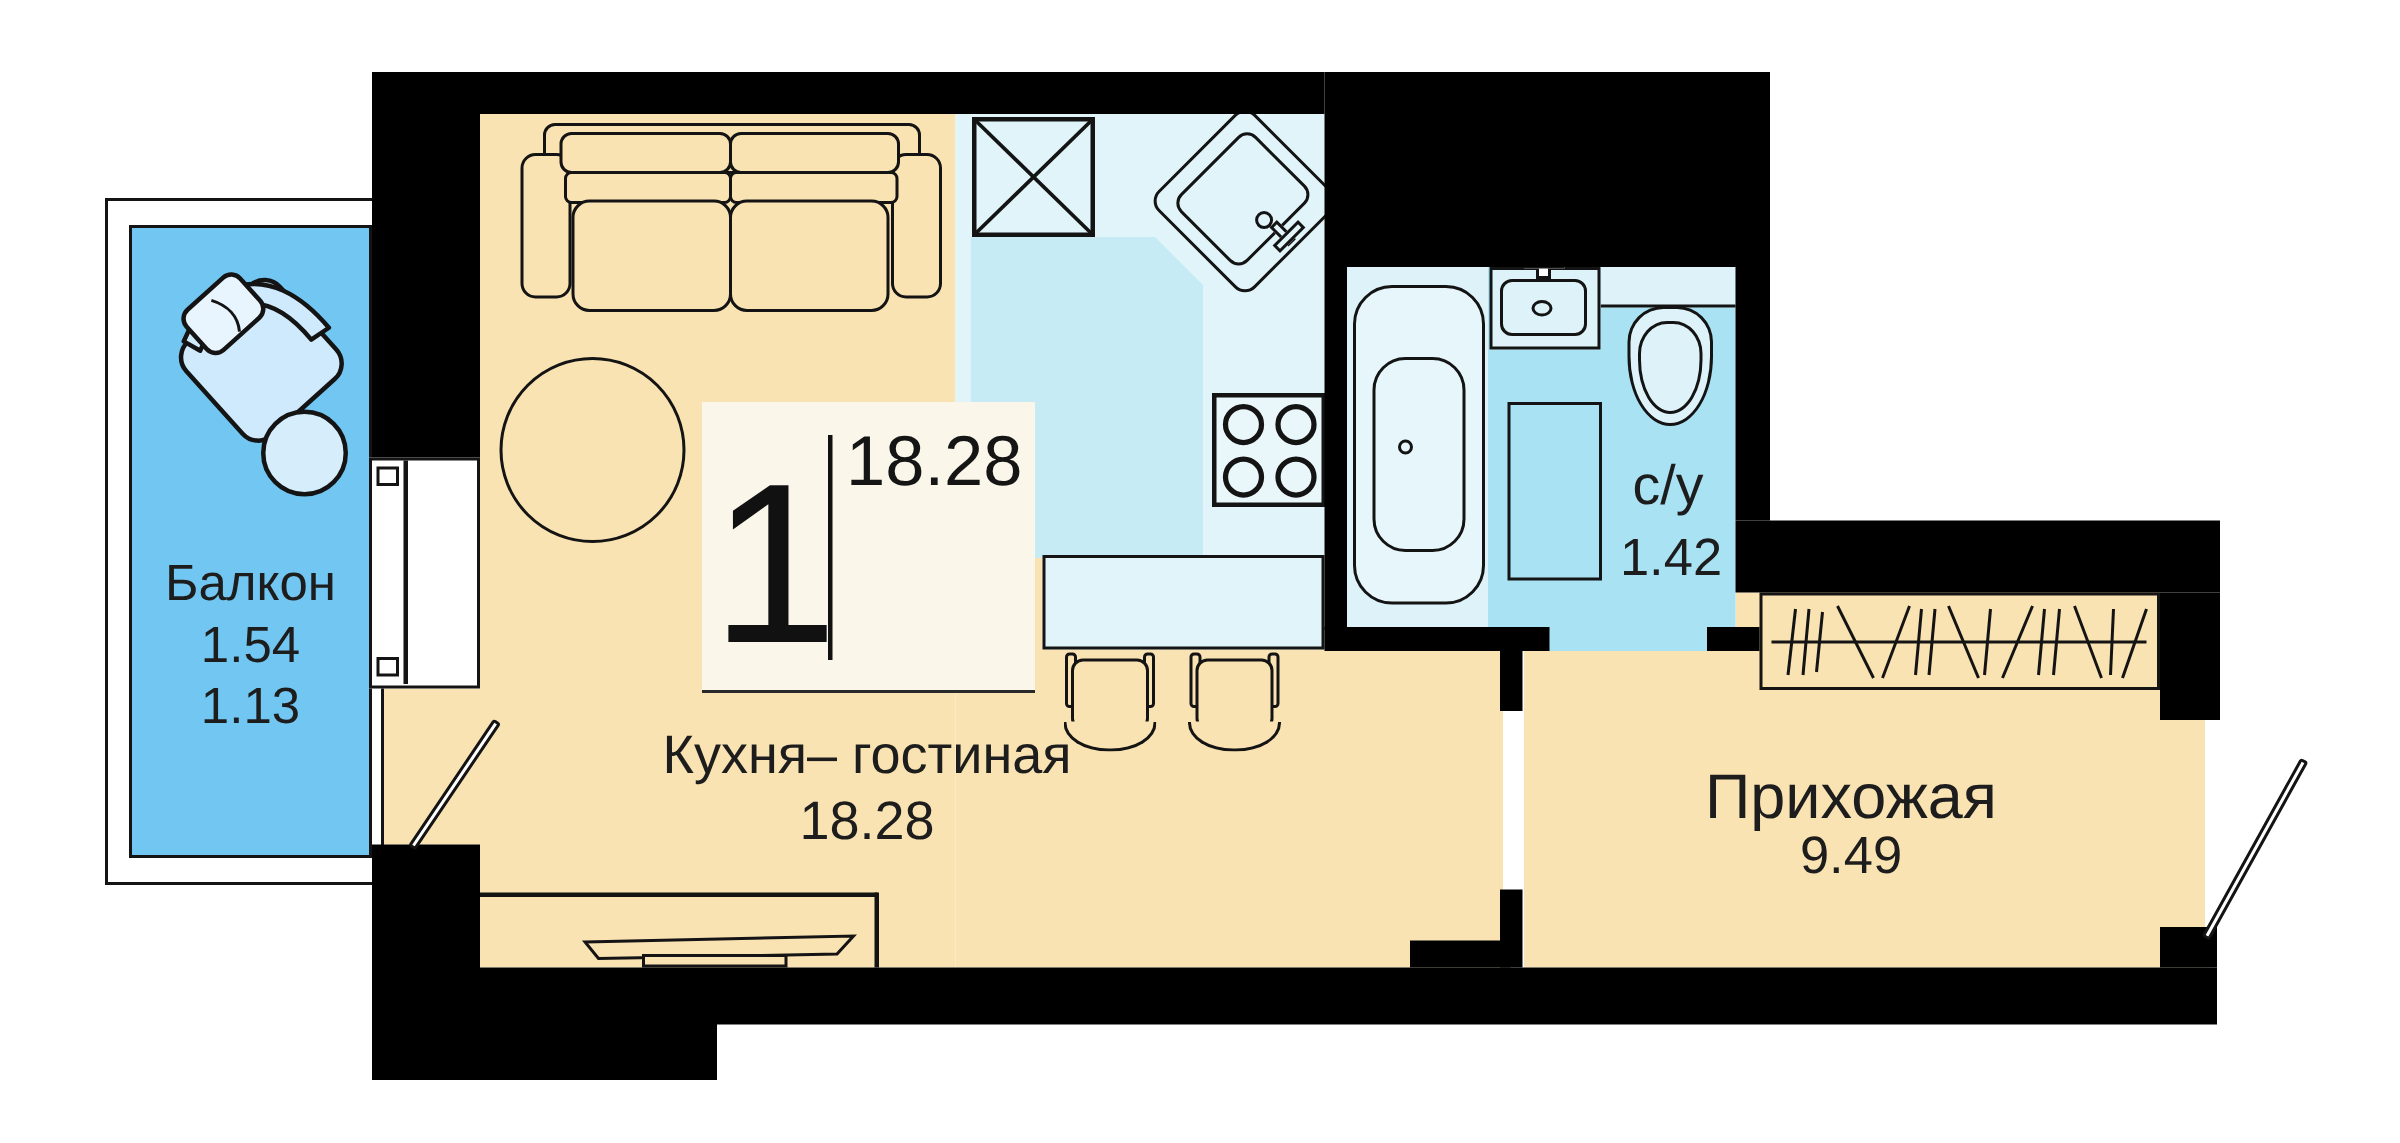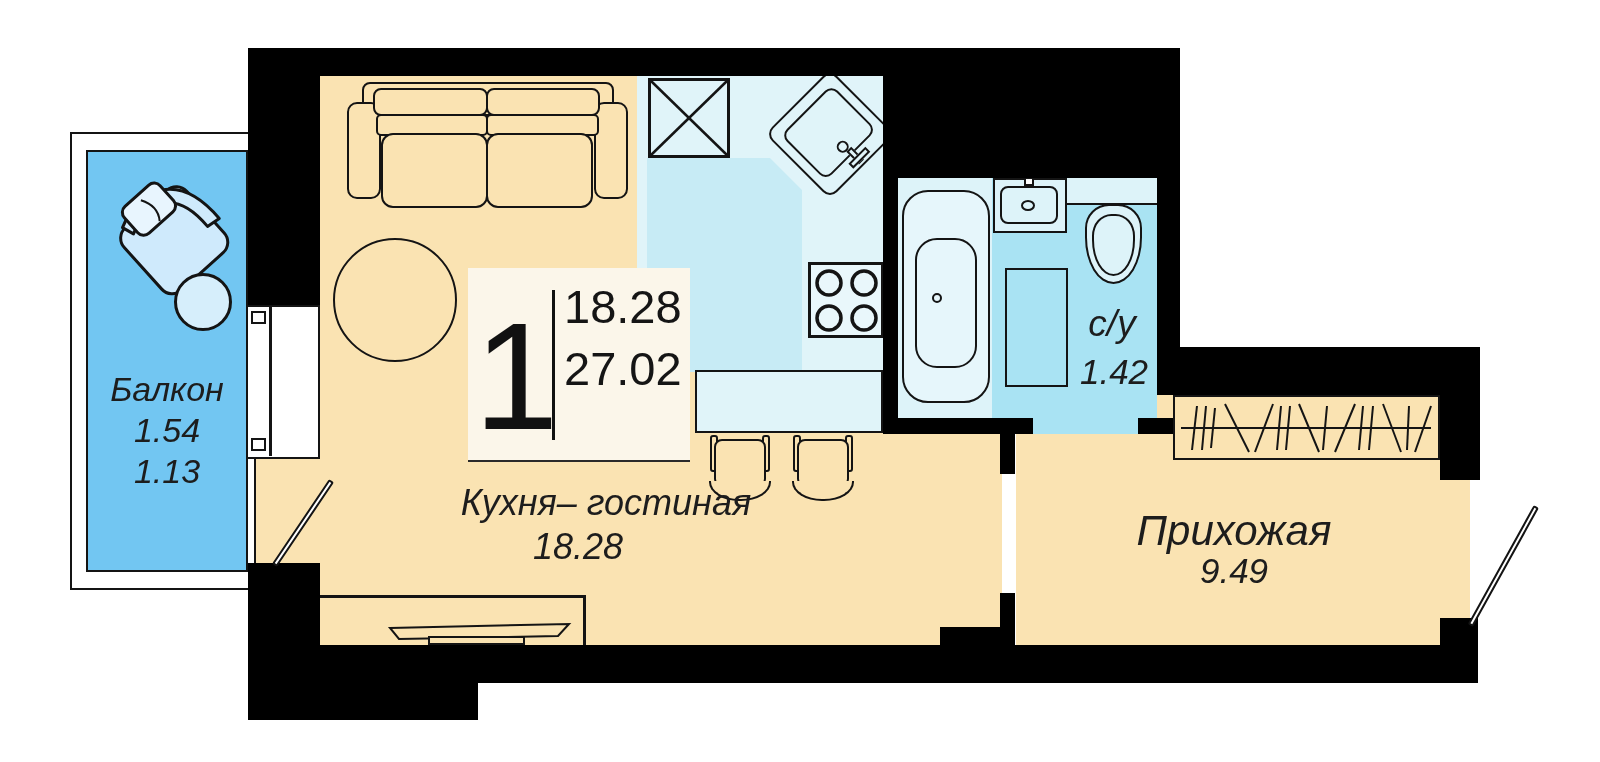--- a/index.html
+++ b/index.html
@@ -8,21 +8,21 @@
   .abs{position:absolute;box-sizing:border-box;}
   .wall{position:absolute;background:var(--walls,#000);}
   .floor{position:absolute;}
   .cream{background:var(--room,#fae3b2);}
   .kl-light{background:var(--kzl,#e0f4f9);}
   .kl-dark{background:var(--kzd,#c7ebf5);}
   .bath-light{background:var(--bl,#ddf3f9);}
   .bath-blue{background:var(--bb,#a9e3f3);}
   .furn{position:absolute;box-sizing:border-box;border:2.5px solid #141414;background:var(--room,#fae3b2);}
   .bfurn{position:absolute;box-sizing:border-box;border:2.5px solid #141414;background:var(--fblue,#cfeafc);}
-  .lbl{position:absolute;transform:translateX(-50%);white-space:nowrap;color:var(--text,#1d1d1d);font-style:italic;}
+  .lbl{position:absolute;transform:translateX(-50%);white-space:nowrap;color:var(--text,#1d1d1d);}
   .thinline{position:absolute;background:#141414;}
   .doorleaf{position:absolute;background:#fff;border:2px solid #141414;border-radius:2px;box-sizing:border-box;}
   svg{display:block;}
 </style>
 </head>
 <body>
 
 <div class="stage">
 
   <div class="floor cream" style="left:320px;top:76px;width:317px;height:569px;"></div>
@@ -182,29 +182,28 @@
   </div>
 
   <div class="doorleaf" style="left:277px;top:561px;width:102px;height:6px;transform:rotate(-56deg);transform-origin:0% 100%;"></div>
   <div class="doorleaf" style="left:1473px;top:621px;width:136px;height:6px;transform:rotate(-61deg);transform-origin:0% 100%;"></div>
 
   <div class="abs" style="left:468px;top:268px;width:222px;height:194px;background:var(--legend,#fbf6ea);border-bottom:2px solid #2a2a2a;">
     <div class="abs" style="left:6px;top:32px;font-size:152px;line-height:1;font-weight:400;color:#111;">1</div>
     <div class="abs" style="left:84px;top:22px;width:3px;height:150px;background:#111;"></div>
     <div class="abs" style="left:96px;top:8px;font-size:47px;line-height:62px;color:#151515;">
       <div>18.28</div>
-      <div>27.02</div>
     </div>
   </div>
 
   <div class="lbl" style="left:167px;top:370px;font-size:34px;">Балкон</div>
   <div class="lbl" style="left:167px;top:411px;font-size:34px;">1.54</div>
   <div class="lbl" style="left:167px;top:452px;font-size:34px;">1.13</div>
 
-  <div class="lbl" style="left:606px;top:482px;font-size:36px;">Кухня– гостиная</div>
+  <div class="lbl" style="left:578px;top:482px;font-size:36px;">Кухня– гостиная</div>
   <div class="lbl" style="left:578px;top:526px;font-size:36px;">18.28</div>
 
   <div class="lbl" style="left:1112px;top:303px;font-size:37px;">с/у</div>
   <div class="lbl" style="left:1114px;top:352px;font-size:35px;">1.42</div>
 
   <div class="lbl" style="left:1234px;top:507px;font-size:42px;">Прихожая</div>
   <div class="lbl" style="left:1234px;top:551px;font-size:35px;">9.49</div>
 
 </div>
 

